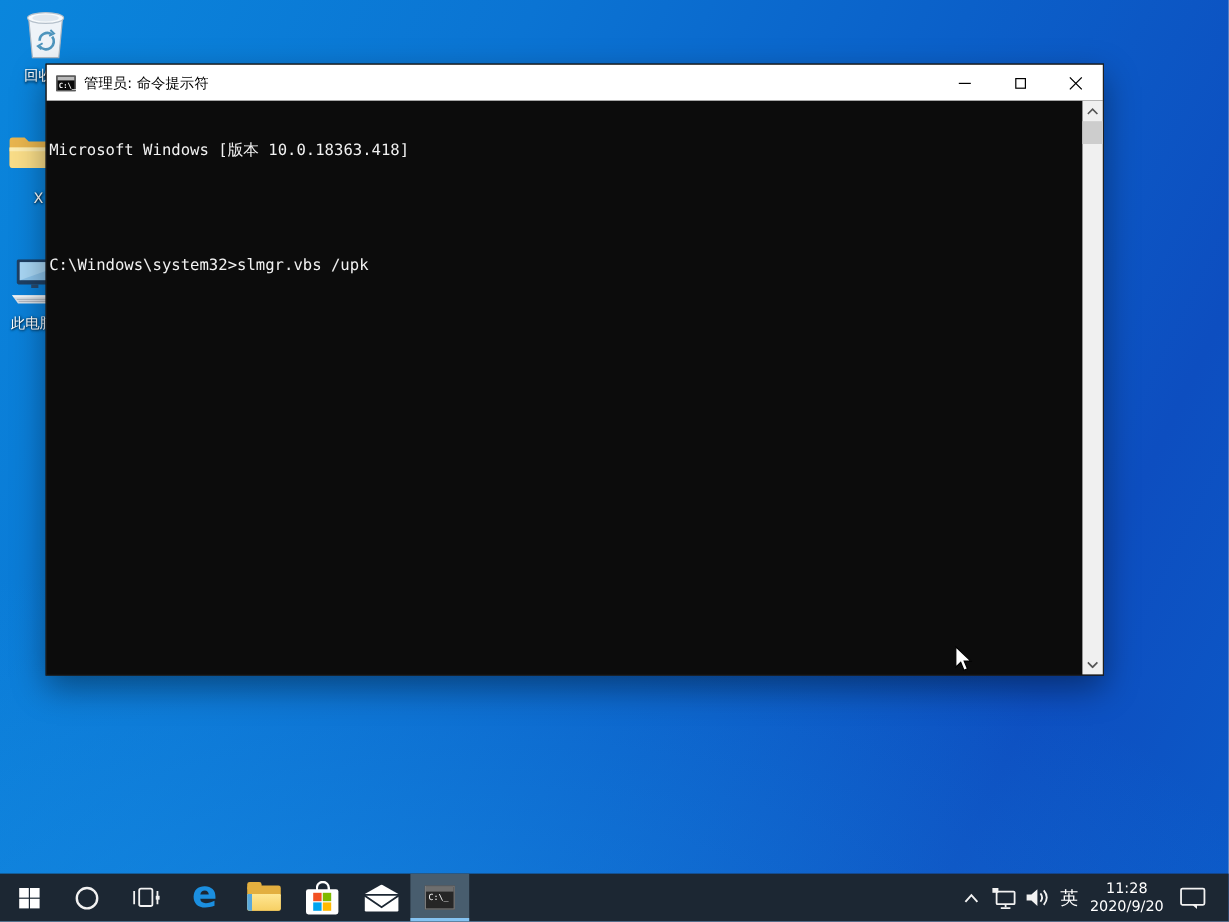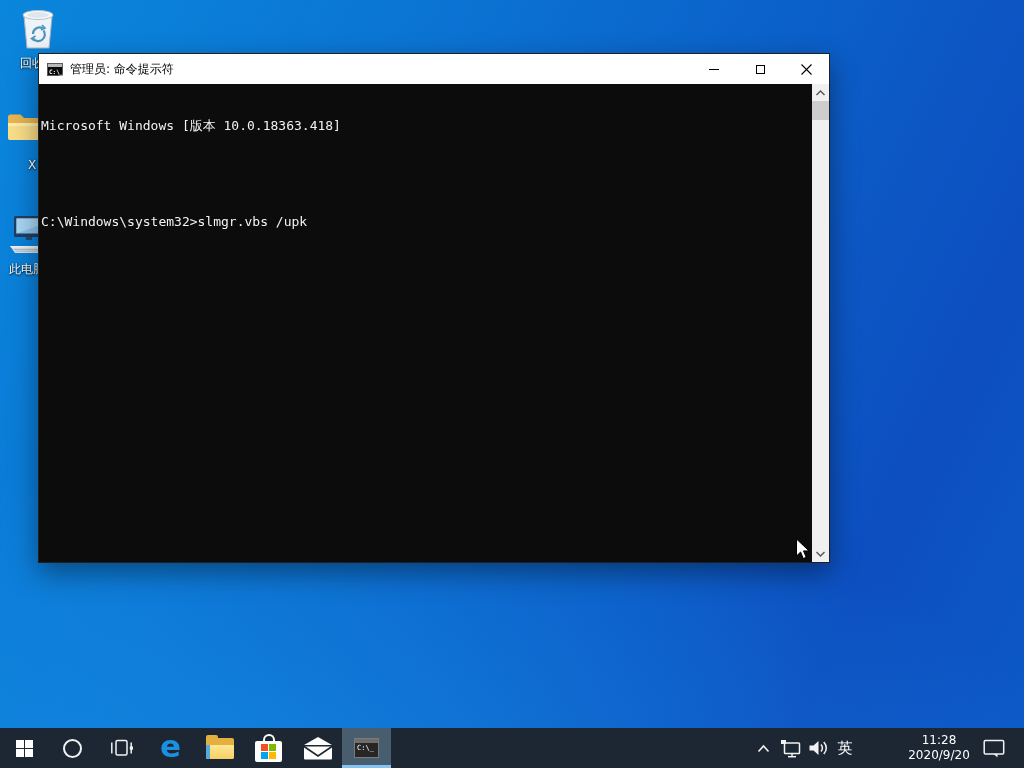--- a/index.html
+++ b/index.html
@@ -15,21 +15,21 @@
   }
 
   .desktop-icon { position:absolute; z-index:1; }
   .dlabel {
     position:absolute; z-index:1; color:#fff; font-size:12px; line-height:14px;
     text-shadow:0 1px 2px rgba(0,0,0,.75), 1px 0 2px rgba(0,0,0,.5); white-space:nowrap;
   }
 
   
   .window {
-    position:absolute; left:38px; top:53px; width:792px; height:510px; z-index:5;
+    position:absolute; left:38px; top:53px; width:882px; height:510px; z-index:5;
     border:1px solid #202020; box-shadow:0 10px 26px rgba(0,0,0,.4);
     display:flex; flex-direction:column; background:#0c0c0c;
   }
   .titlebar {
     height:30px; background:#ffffff; display:flex; align-items:center;
     padding-left:8px; flex:0 0 auto;
   }
   .titlebar-icon {
     width:16px; height:13px; background:#0a0a0a; border:1px solid #5a5a5a;
     position:relative; flex:0 0 auto;
@@ -98,21 +98,21 @@
 
   .cmd-active { background:#485d6e; }
   .cmd-active::after { content:""; position:absolute; left:0; right:0; bottom:0; height:3px; background:#85c3f2; }
   .tb-cmd-icon { width:25px; height:20px; background:#262626; border:1px solid #7a7a7a; position:relative; }
   .tb-cmd-icon::before { content:""; position:absolute; left:0; top:0; right:0; height:4px; background:#6e6e6e; }
   .tb-cmd-icon span { position:absolute; left:2px; top:5px; color:#fff; font:7px "DejaVu Sans Mono",monospace; }
 
   .tray { position:absolute; right:0; top:0; height:40px; display:flex; align-items:center; padding-right:10px; }
   .tray-item { height:40px; display:flex; align-items:center; justify-content:center; flex:0 0 auto; }
   .tray-ime { width:26px; color:#fff; font-size:15px; }
-  .tray-clock { width:70px; flex-direction:column; color:#fff; font-size:12px; line-height:15px; text-align:center;margin-left:46px; }
+  .tray-clock { width:70px; flex-direction:column; color:#fff; font-size:12px; line-height:15px; text-align:center; }
 
   .mouse-cursor { position:absolute; z-index:50; }
 </style>
 </head>
 <body>
 
 <div class="screen">
 
   <div class="desktop-icon" style="left:16px;top:4px;">
     <svg width="44" height="48" viewBox="0 0 44 48">

